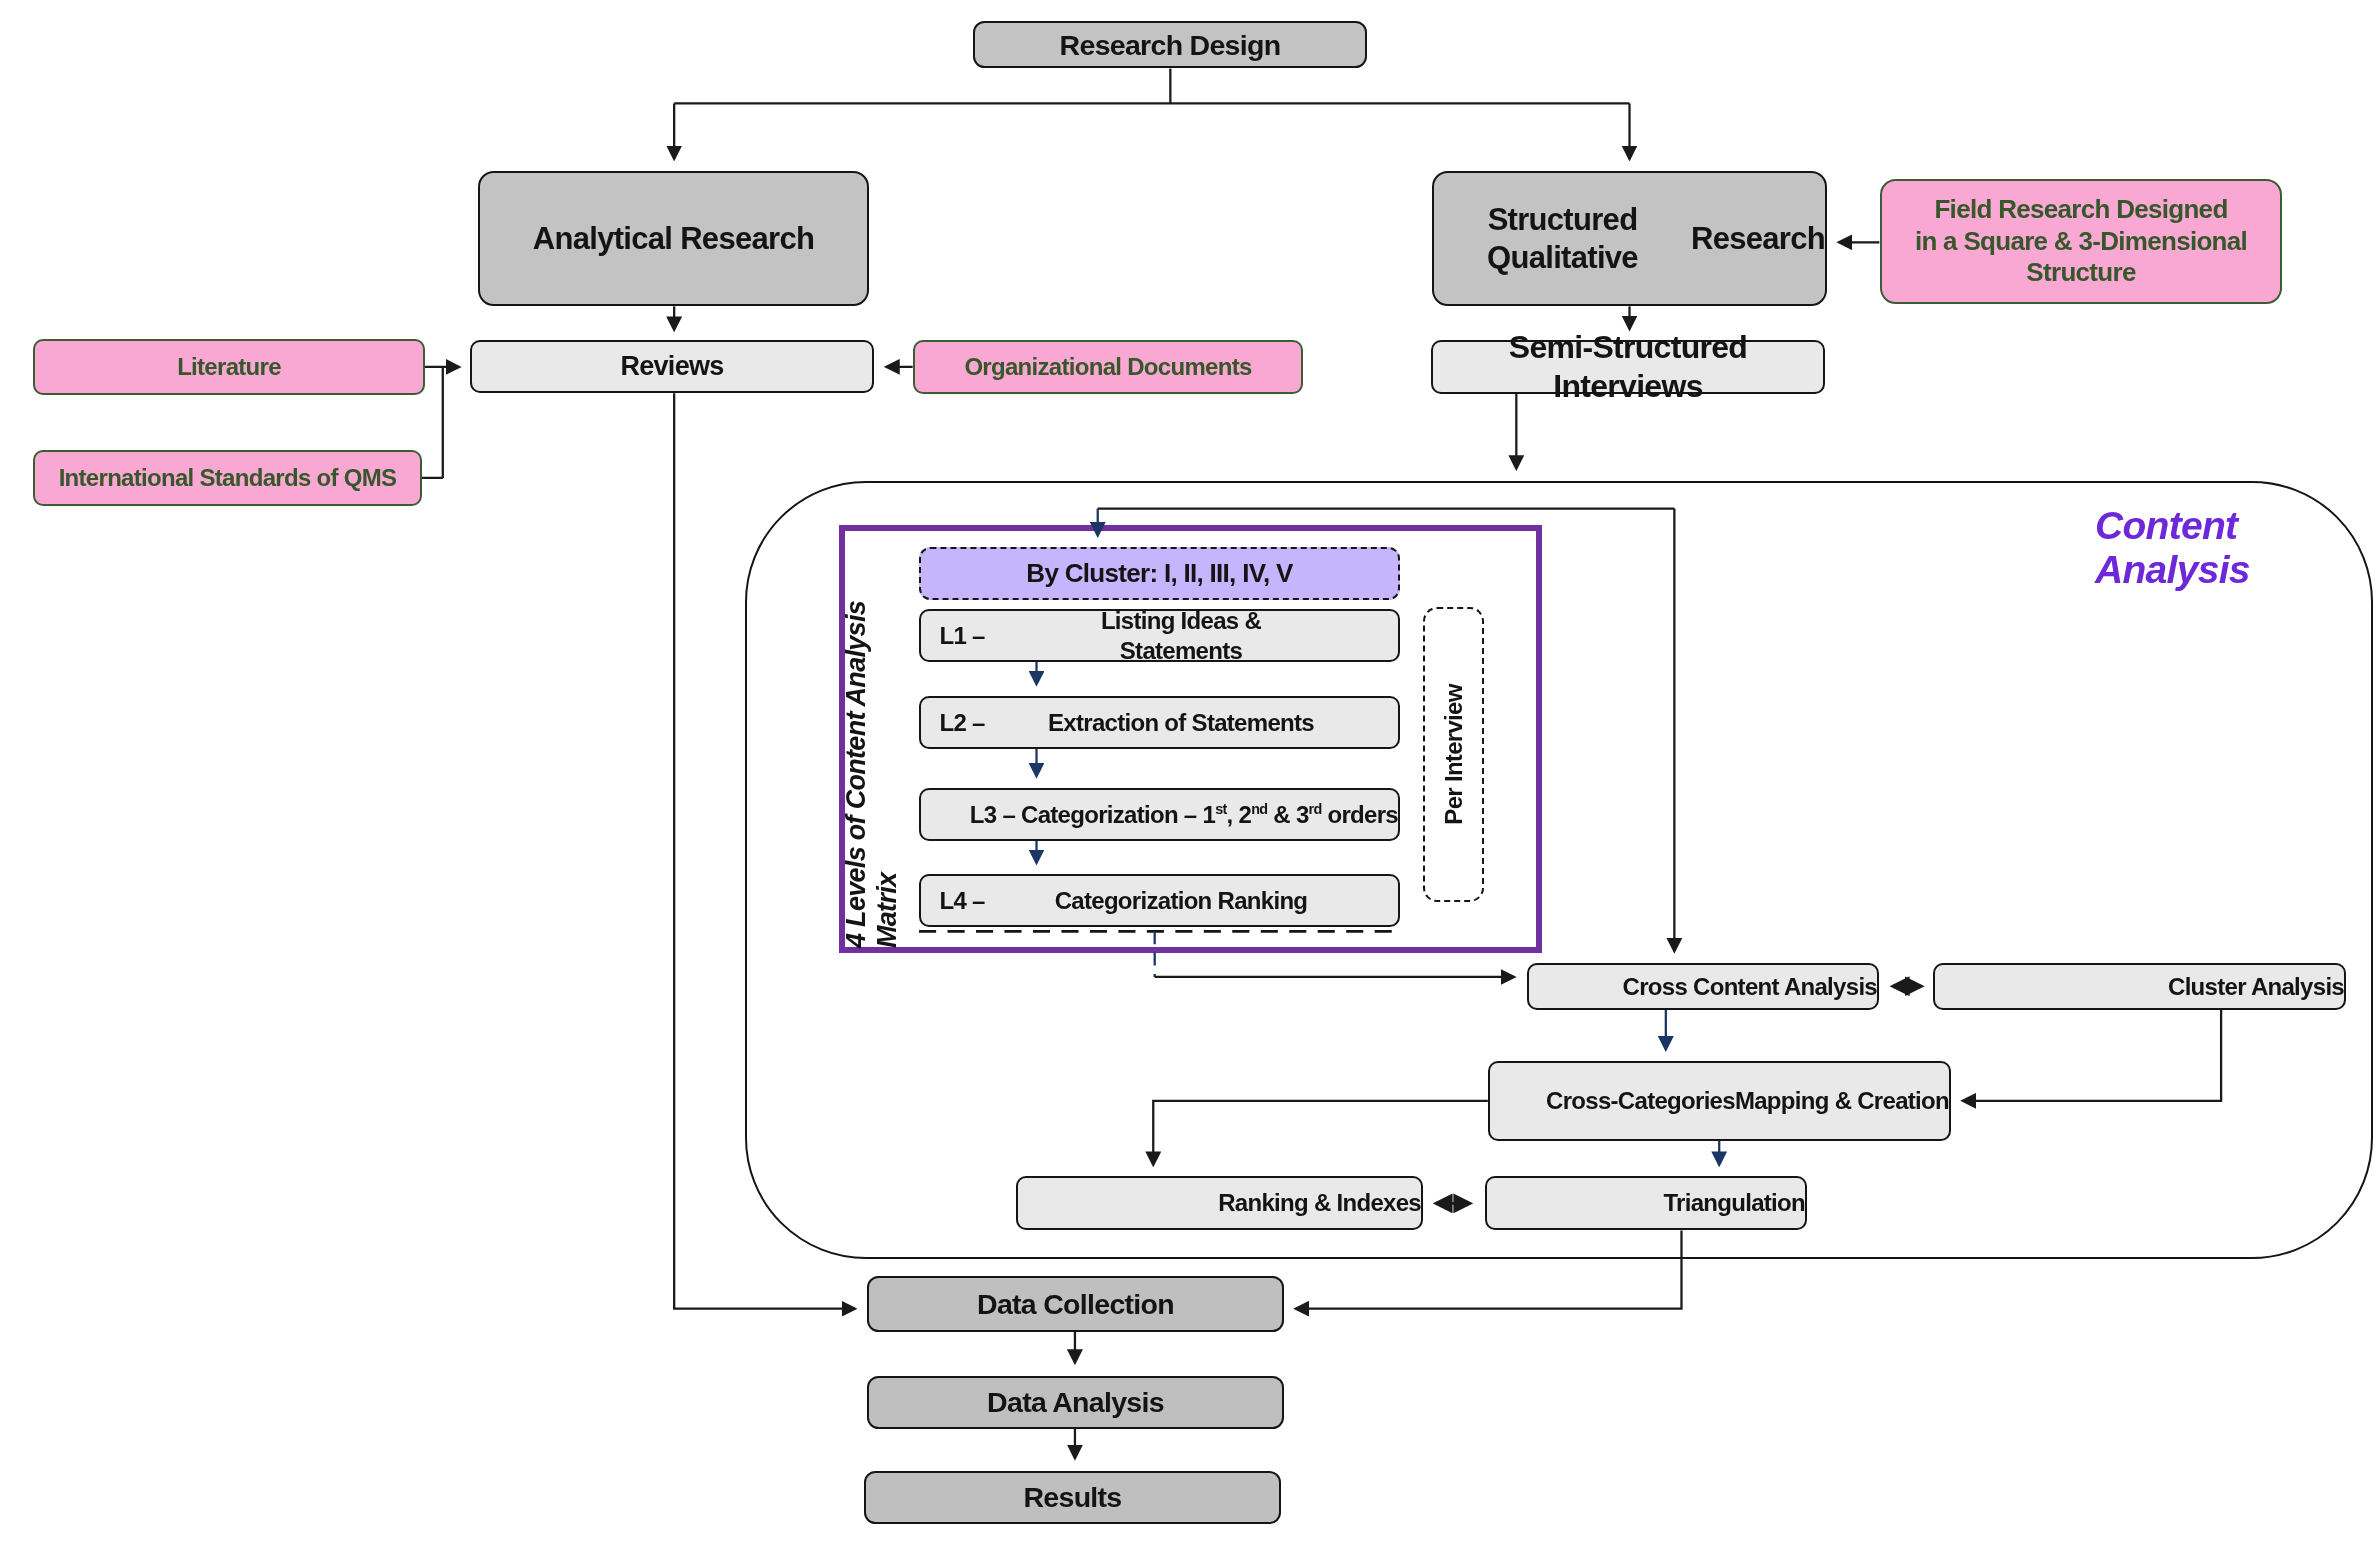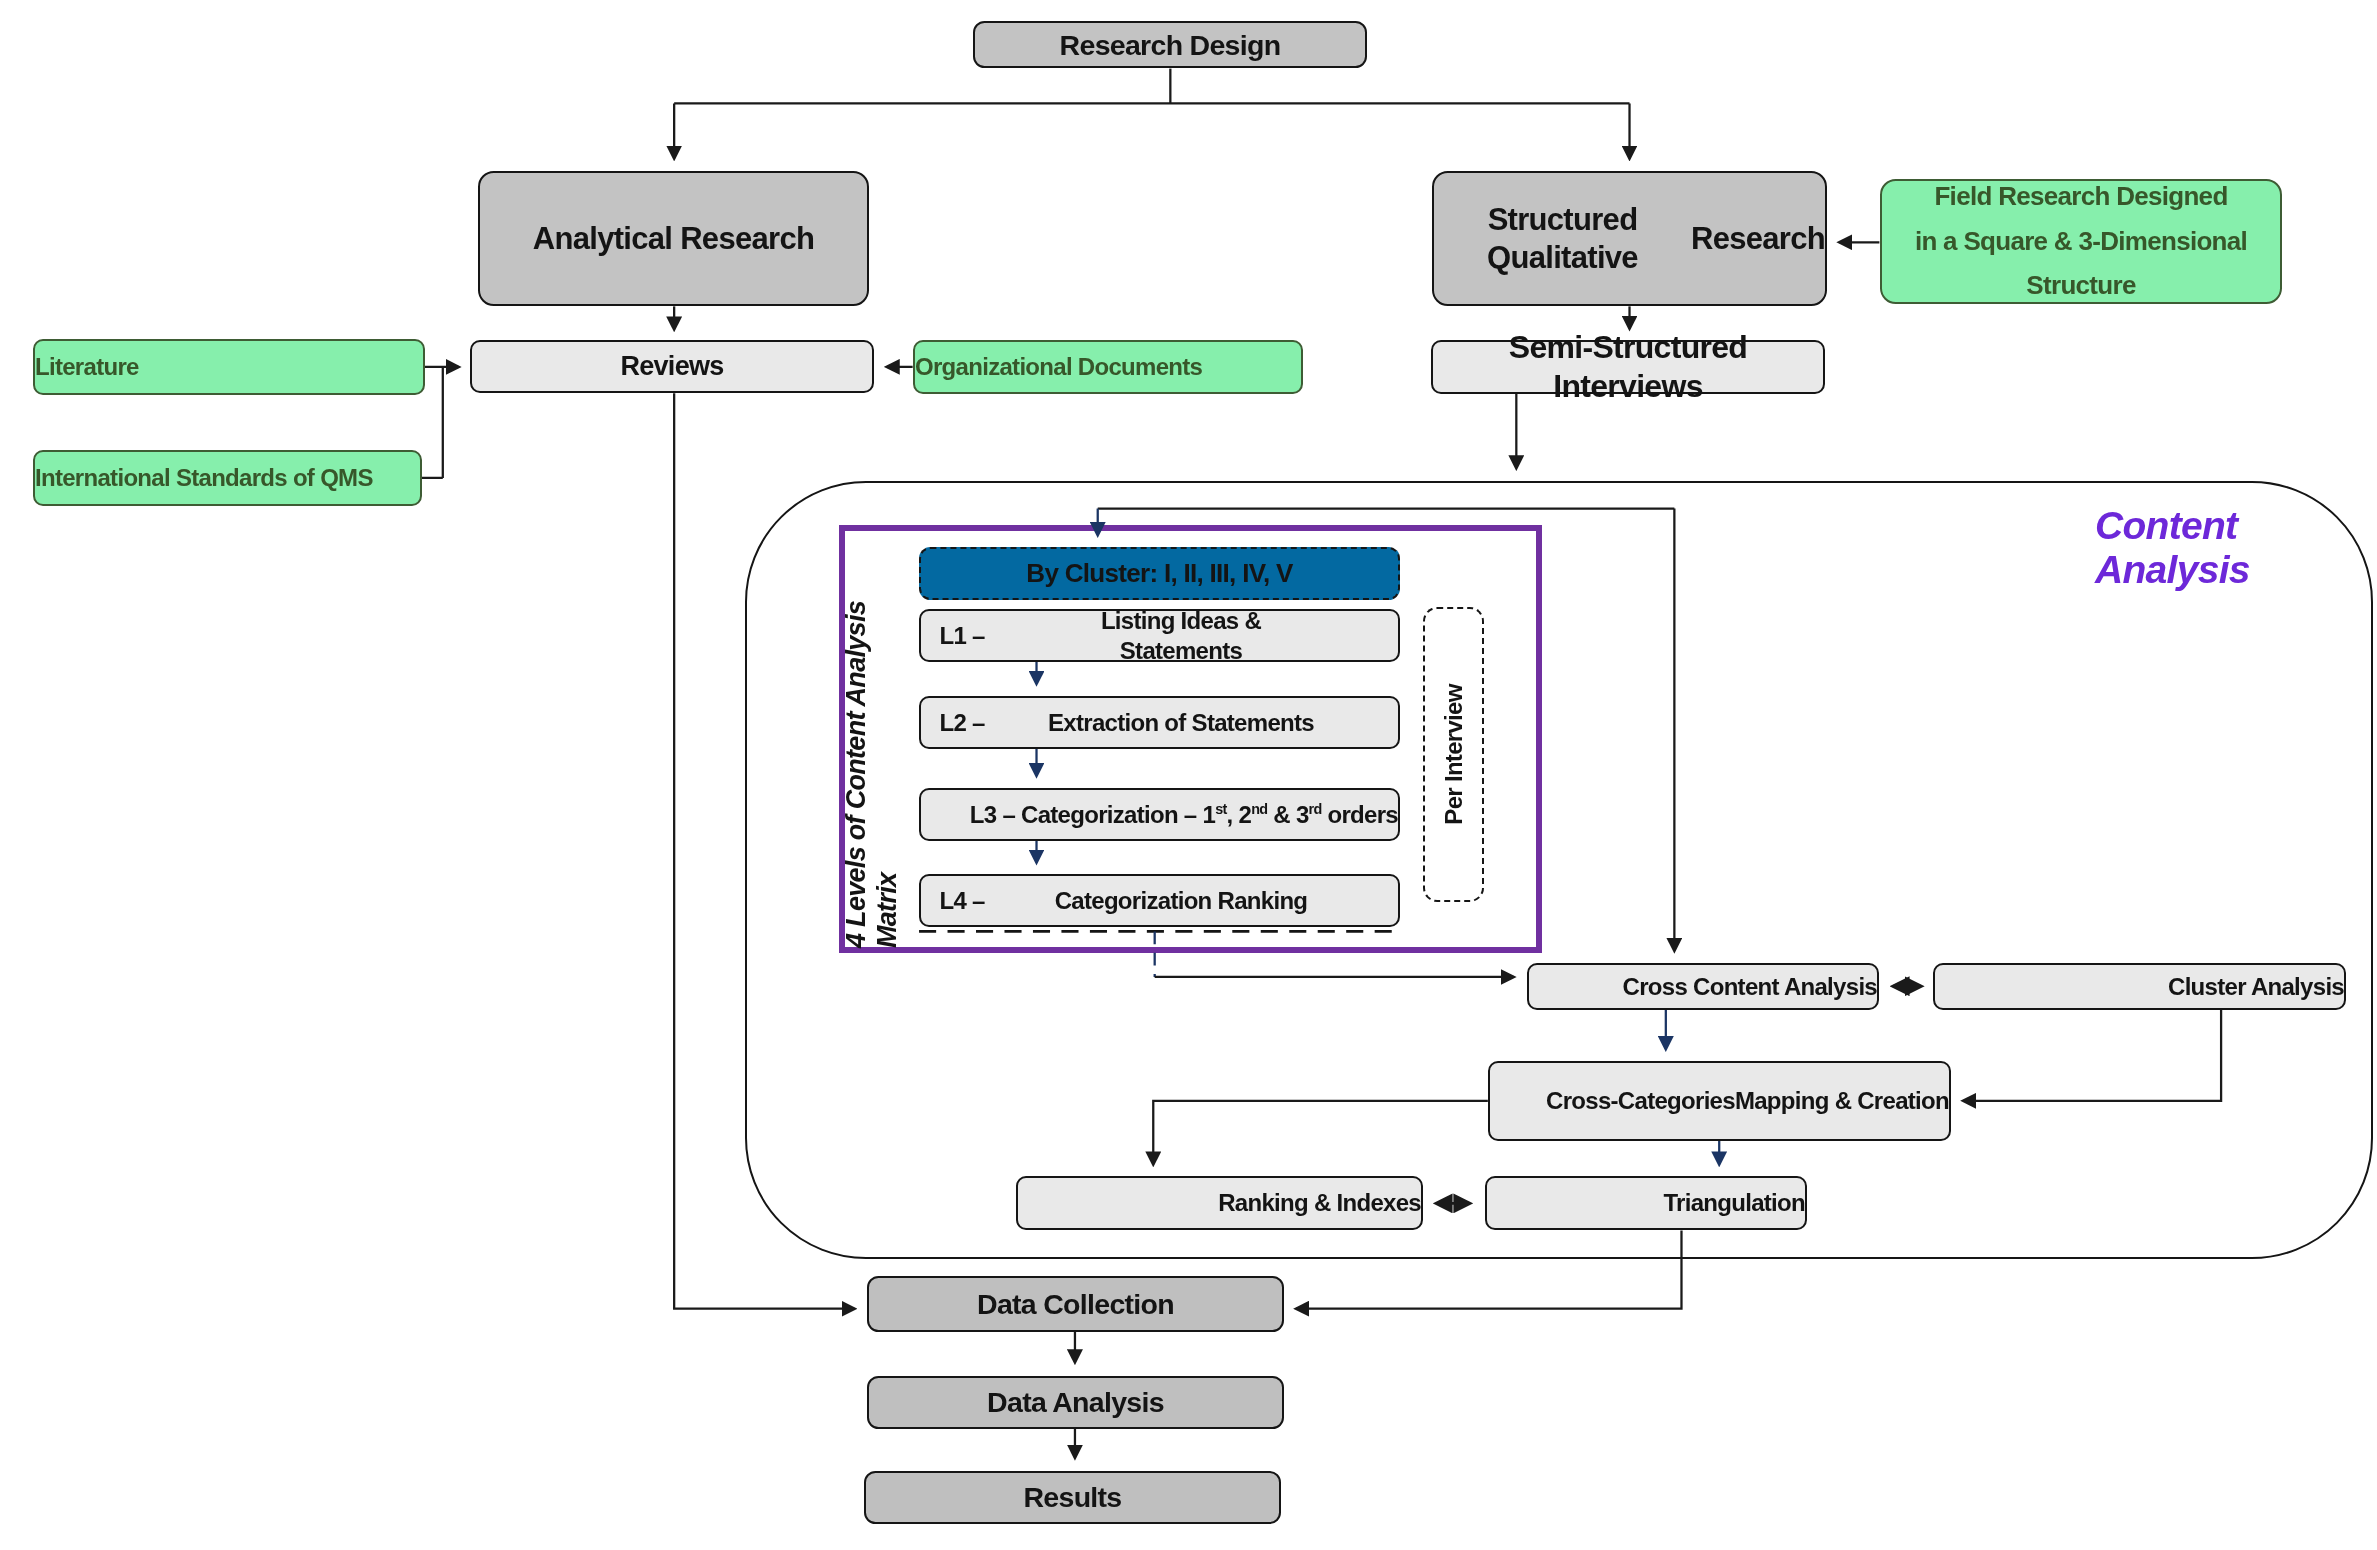--- a/index.html
+++ b/index.html
@@ -11,22 +11,22 @@
   .node{
     position:absolute;display:flex;align-items:center;justify-content:center;
     box-sizing:border-box;text-align:center;font-weight:700;letter-spacing:-0.7px;
     color:#141414;line-height:1.22;z-index:3;
   }
   .gray-lg{background:#c3c3c3;border:2.8px solid #151515;border-radius:15.7px;font-size:31px;}
   .gray-top{background:#c3c3c3;border:2.5px solid #151515;border-radius:11.4px;font-size:28.5px;}
   .gray-bottom{background:#bfbfbf;border:2.5px solid #151515;border-radius:11.4px;font-size:28.5px;}
   .light{background:#e9e9e9;border:2.1px solid #151515;border-radius:10px;font-size:32px;}
   .small-light{background:#e9e9e9;border:2.1px solid #151515;border-radius:10px;font-size:24px;justify-content:flex-end;}
-  .green{background:#86efac;border:2.1px solid #3e5c34;border-radius:10px;color:#37572a;font-size:24px;justify-content:space-between;}
-  .dashedbox{background:#0369a1;border:2.5px dashed #151515;border-radius:11.4px;font-size:26px;}
+  .green{background:#f9a8d4;border:2.1px solid #3e5c34;border-radius:10px;color:#37572a;font-size:24px;}
+  .dashedbox{background:#c4b5fd;border:2.5px dashed #151515;border-radius:11.4px;font-size:26px;}
   .container-round{
     position:absolute;border:2.1px solid #151515;border-radius:121px;z-index:1;background:transparent;
   }
   .purple-box{position:absolute;border:6.4px solid #7030a0;z-index:2;background:transparent;}
   .rot-label{
     position:absolute;transform:rotate(-90deg);transform-origin:left top;
     font-weight:700;font-style:italic;font-size:27px;letter-spacing:-0.7px;color:#141414;
     display:flex;align-items:center;justify-content:center;z-index:3;
   }
   .rot-plain{

